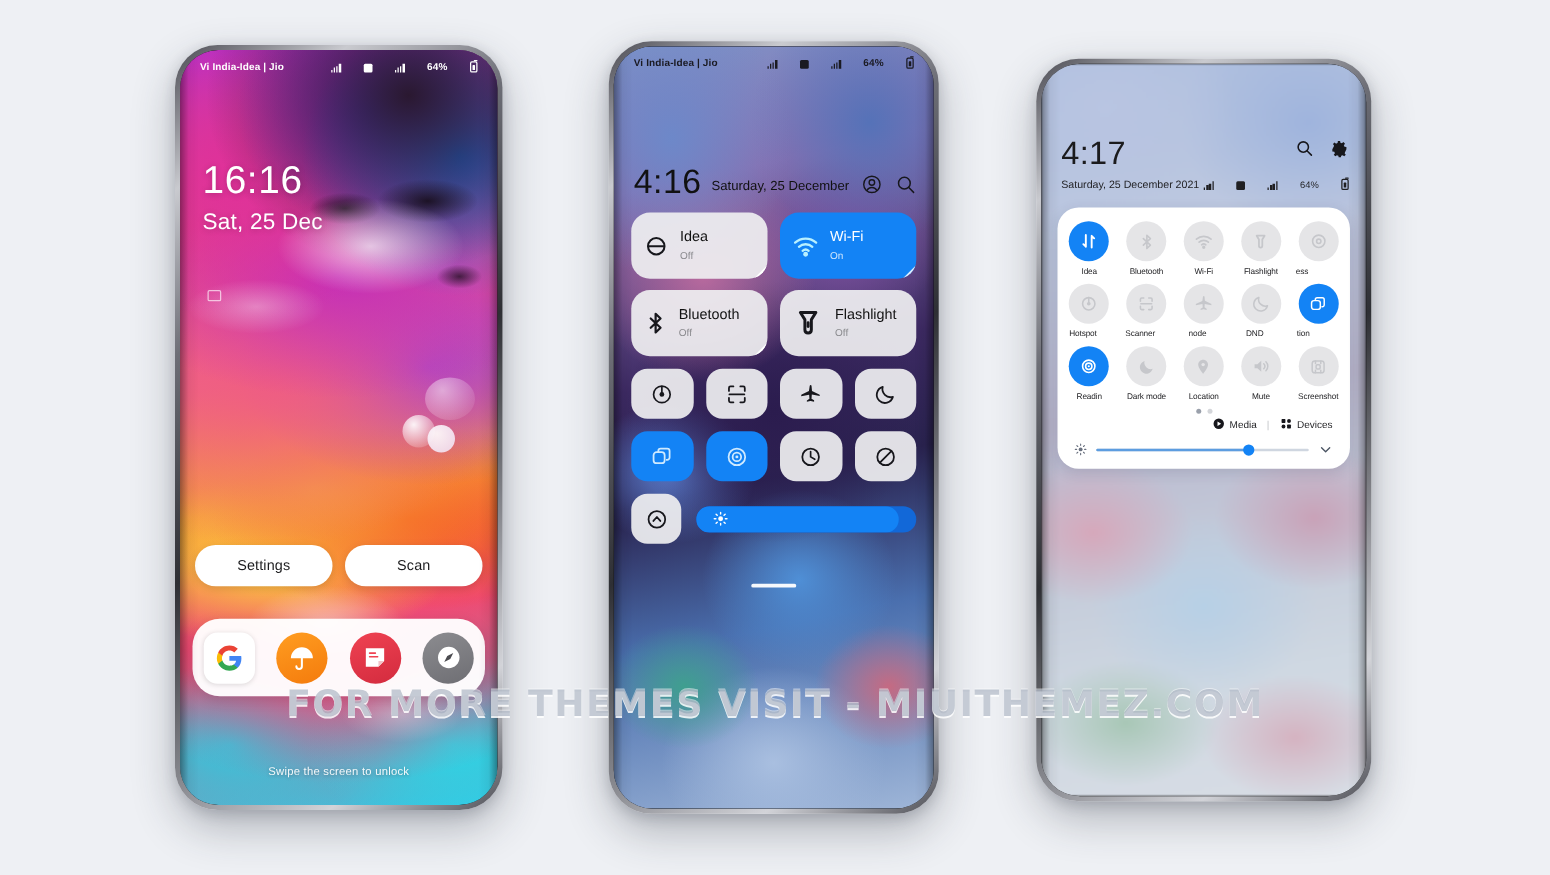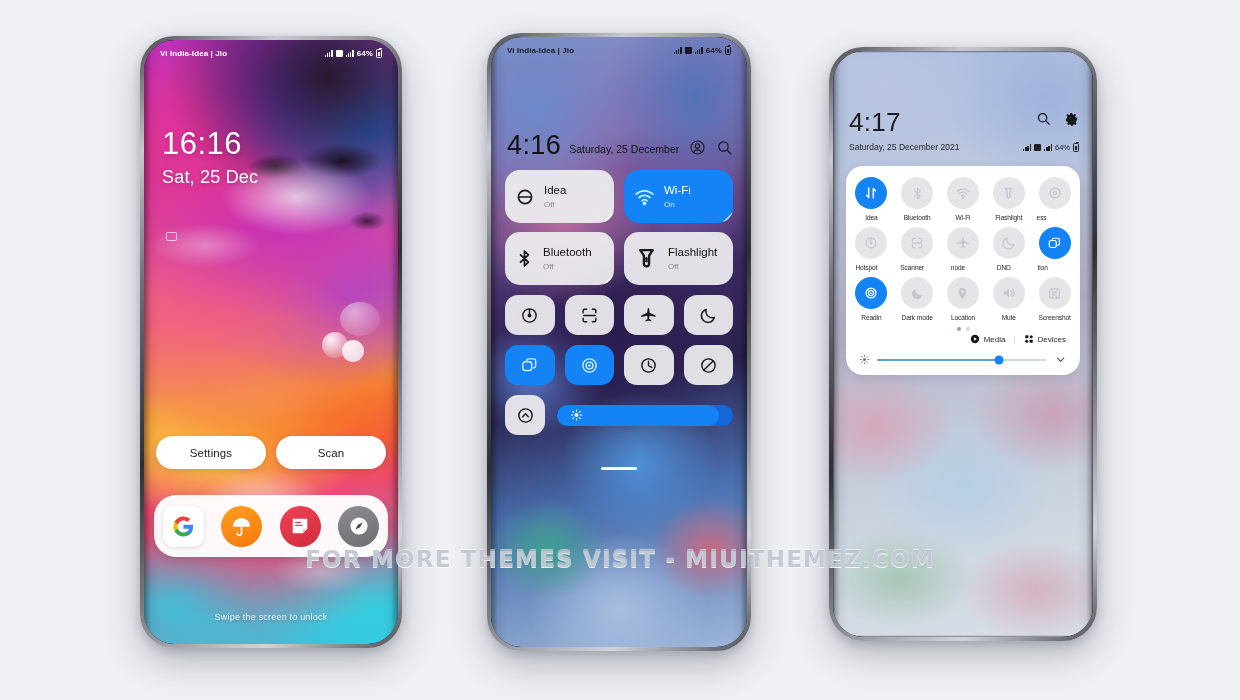--- a/index.html
+++ b/index.html
@@ -49,21 +49,21 @@
   .statusbar {
     position: absolute; top: 0; left: 0; right: 0;
     height: 26px;
     display: flex; align-items: center; justify-content: space-between;
     padding: 0 16px;
     font-size: 8px;
     letter-spacing: .1px;
     z-index: 30;
     font-weight: bold;
   }
-  .sb-right { display: flex; align-items: center; gap: 3px; }
+  .sb-right { display: flex; align-items: flex-end; gap: 18px; }
   .sig { display: inline-block; width: 8px; height: 7px; position: relative; }
   .sig i {
     position: absolute; bottom: 0; width: 1.4px; background: currentColor; display:block;
   }
   .sig i:nth-child(1){ left:0;   height:2px; }
   .sig i:nth-child(2){ left:2.2px;height:3.5px; }
   .sig i:nth-child(3){ left:4.4px;height:5px; }
   .sig i:nth-child(4){ left:6.6px;height:7px; }
   .sq { width:7px; height:7px; border-radius:1.2px; background: currentColor; display:inline-block; }
   .batt {
@@ -235,21 +235,21 @@
   .qp-mitem { display: flex; align-items: center; gap: 4px; }
   .qp-bright { display: flex; align-items: center; gap: 7px; padding: 9px 13px 0; }
   .qp-track { flex: 1; height: 2px; background: #cfd6e0; border-radius: 2px; position: relative; }
   .qp-track .f { position: absolute; left: 0; top: 0; bottom: 0; width: 72%; background: #5d9de0; border-radius: 2px; }
   .qp-knob { position: absolute; left: 72%; top: 50%; transform: translate(-50%,-50%); width: 9px; height: 9px; border-radius: 50%; background: #1383f5; }
 
   
   .watermark {
     position: absolute; left: 0; right: 0; top: 546px;
     text-align: center;
-    font-size: 23px; font-weight: bold;
+    font-size: 29px; font-weight: bold;
     letter-spacing: 1.2px;
     color: rgba(150,160,178,.55);
     text-shadow: 0 1px 0 rgba(255,255,255,.85), 0 -1px 0 rgba(255,255,255,.5);
     z-index: 60; pointer-events: none;
     font-family: "DejaVu Sans", sans-serif;
   }
   svg { display: block; }
 </style>
 </head>
 <body>

